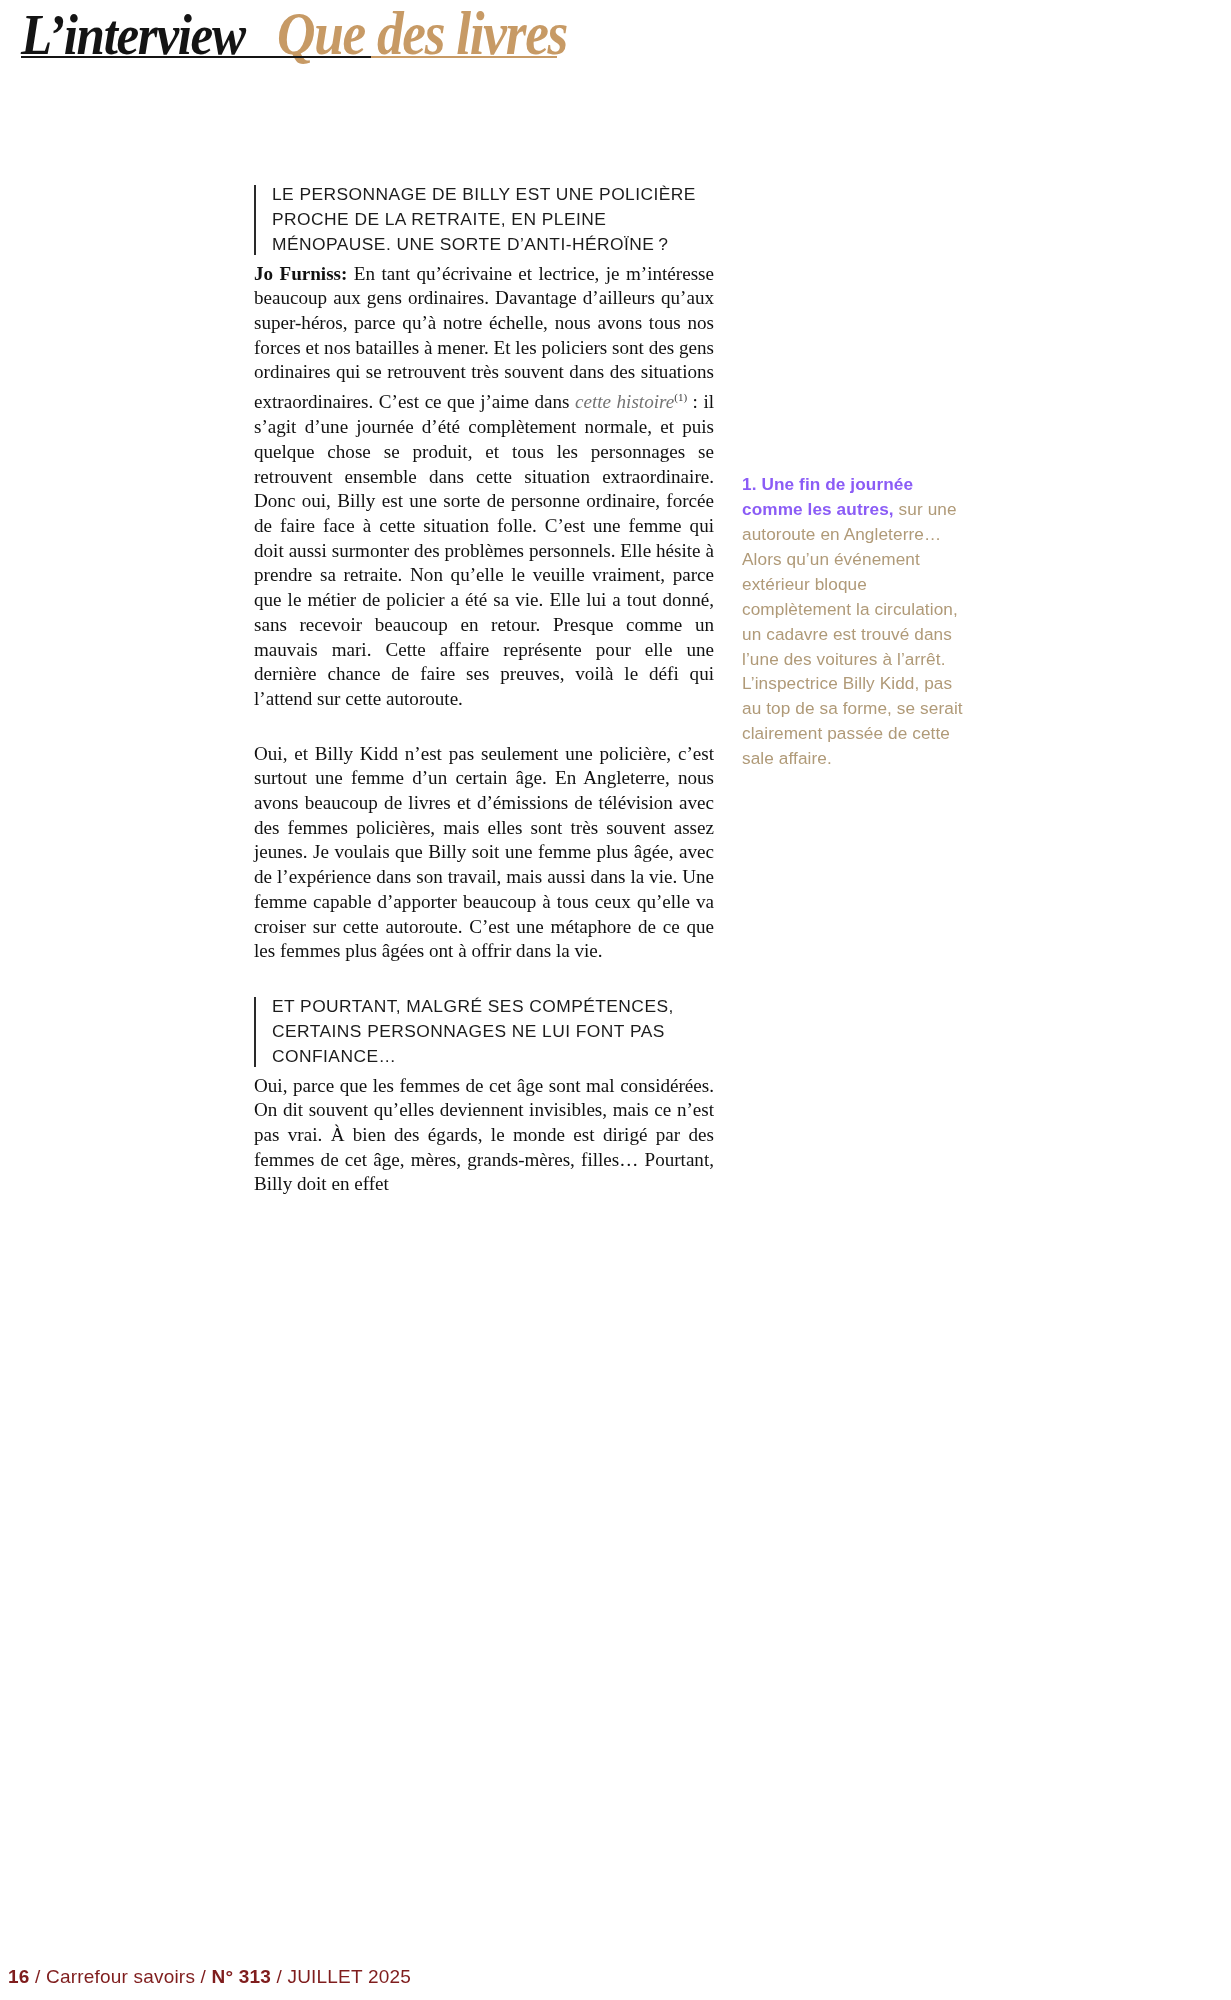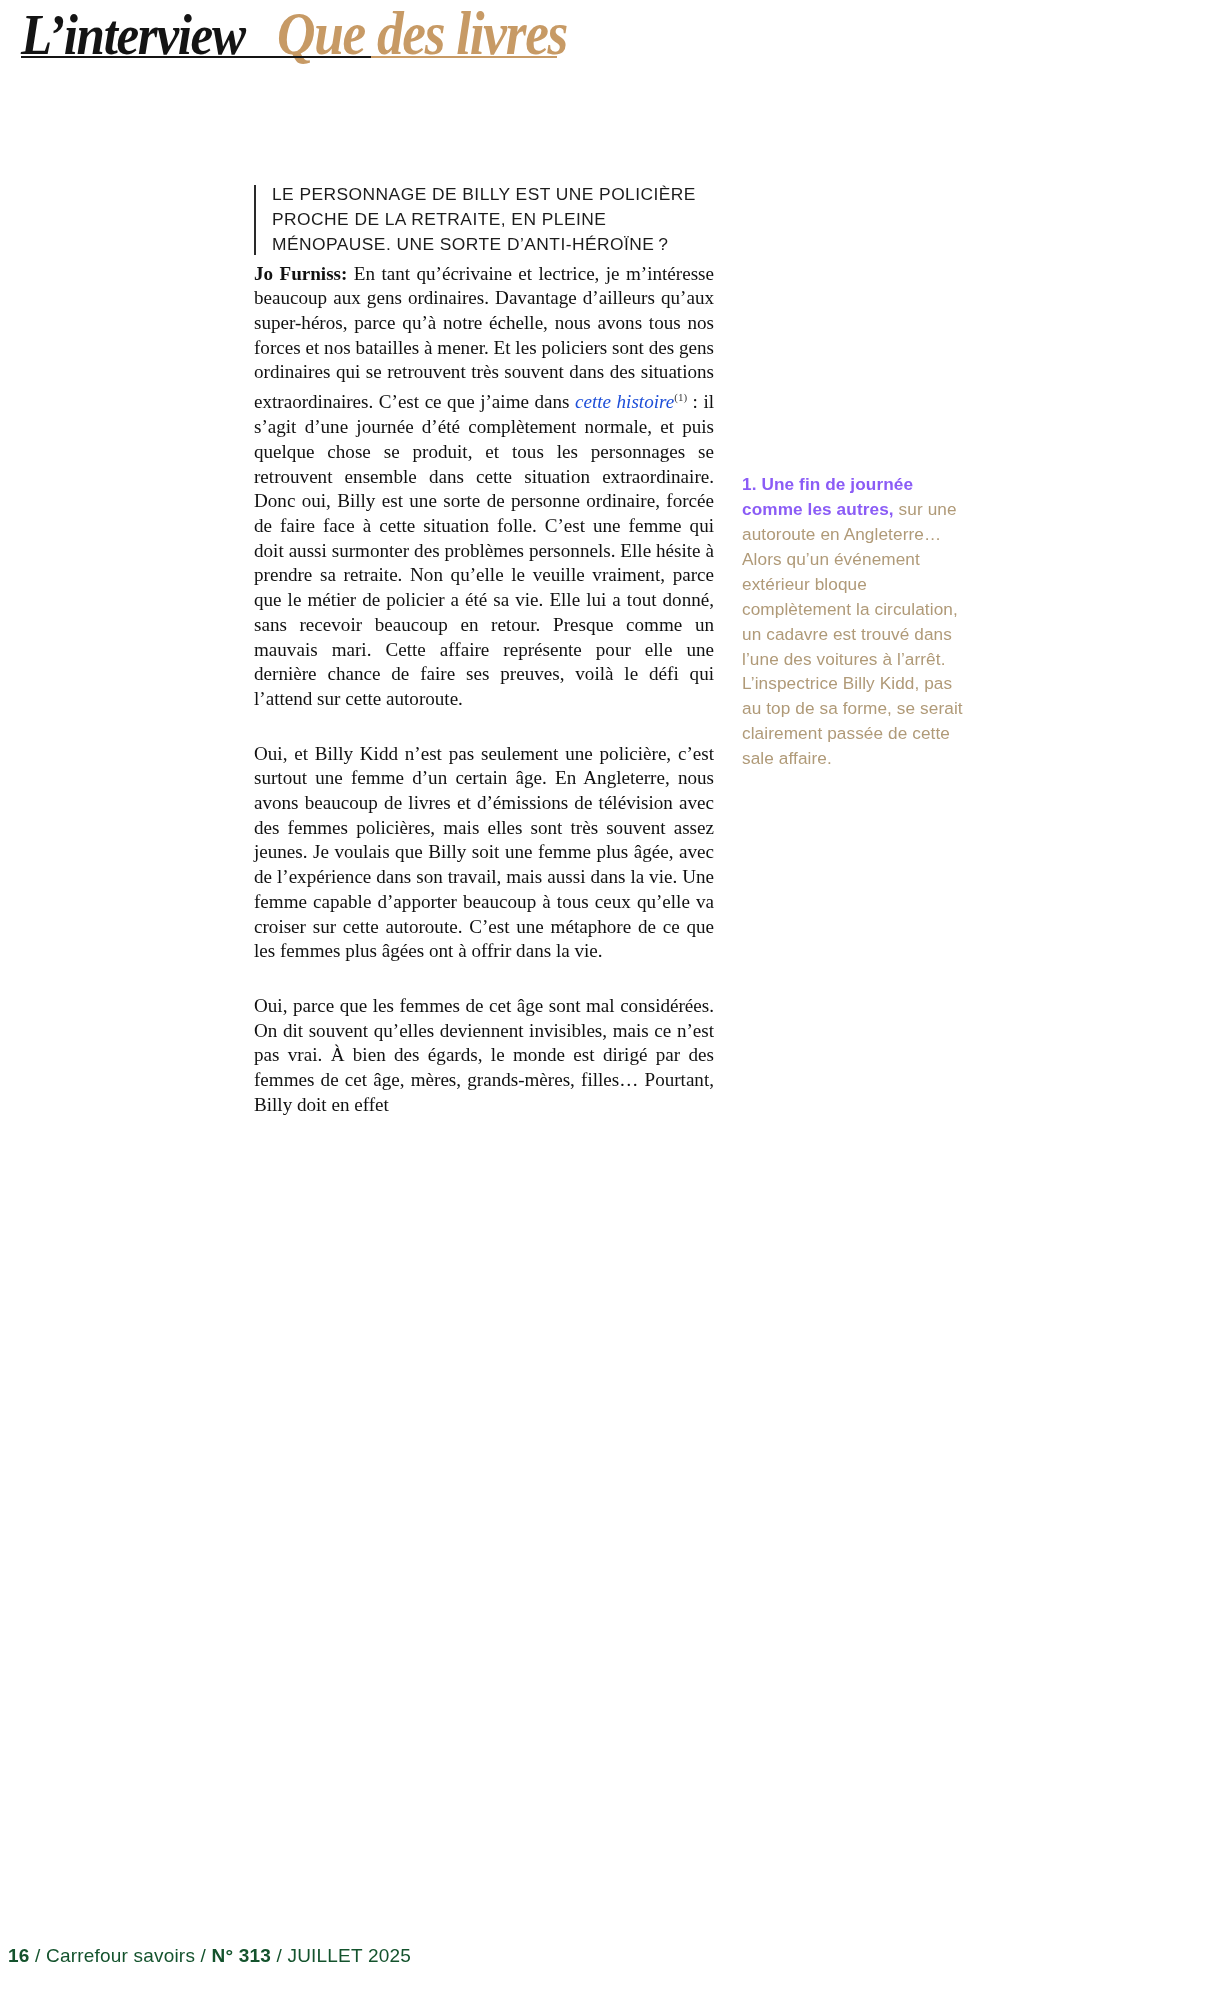--- a/index.html
+++ b/index.html
@@ -124,21 +124,21 @@
     text-align: justify;
     text-justify: inter-word;
     hyphens: manual;
   }
   .answer:last-child { margin-bottom: 0; }
   .speaker {
     font-weight: 700;
   }
   .book-title {
     font-style: italic;
-    color: #1d4ed8;
+    color: #737373;
   }
   .footnote-ref {
     font-size: 11px;
     vertical-align: super;
     color: #3a3a3a;
     font-style: normal;
   }
 
   
   .side-caption {
@@ -151,25 +151,25 @@
   }
   .side-caption .cap-head {
     font-weight: 700;
     color: #8b5cf6;
   }
 
   
   .footer {
     position: absolute;
     left: 8px;
-    bottom: 33px;
+    bottom: 12px;
     font-family: "Liberation Sans", "DejaVu Sans", sans-serif;
     font-size: 19px;
     letter-spacing: 0.2px;
-    color: #14532d;
+    color: #7f1d1d;
     white-space: nowrap;
   }
   .footer .strong { font-weight: 700; }
 </style>
 </head>
 <body>
 
 <header class="masthead">
   <div class="masthead-words">
     <span class="mh-black">L’interview</span><span class="mh-tan">Que des livres</span>
@@ -180,20 +180,21 @@
 
 <main class="page-body">
 
   <div class="col-main">
 
     <p class="question">LE PERSONNAGE DE BILLY EST UNE POLICIÈRE PROCHE DE LA RETRAITE, EN PLEINE MÉNOPAUSE. UNE SORTE D’ANTI-HÉROÏNE ?</p>
     <p class="answer"><span class="speaker">Jo Furniss:</span><span> En tant qu’écrivaine et lectrice, je m’intéresse beaucoup aux gens ordinaires. Davantage d’ailleurs qu’aux super-héros, parce qu’à notre échelle, nous avons tous nos forces et nos batailles à mener. Et les policiers sont des gens ordinaires qui se retrouvent très souvent dans des situations extraordinaires. C’est ce que j’aime dans </span><span class="book-title">cette histoire</span><span class="footnote-ref">(1)</span><span> : il s’agit d’une journée d’été complètement normale, et puis quelque chose se produit, et tous les personnages se retrouvent ensemble dans cette situation extraordinaire. Donc oui, Billy est une sorte de personne ordinaire, forcée de faire face à cette situation folle. C’est une femme qui doit aussi surmonter des problèmes personnels. Elle hésite à prendre sa retraite. Non qu’elle le veuille vraiment, parce que le métier de policier a été sa vie. Elle lui a tout donné, sans recevoir beaucoup en retour. Presque comme un mauvais mari. Cette affaire représente pour elle une dernière chance de faire ses preuves, voilà le défi qui l’attend sur cette autoroute.</span></p>
 
     <p class="answer">Oui, et Billy Kidd n’est pas seulement une policière, c’est surtout une femme d’un certain âge. En Angleterre, nous avons beaucoup de livres et d’émissions de télévision avec des femmes policières, mais elles sont très souvent assez jeunes. Je voulais que Billy soit une femme plus âgée, avec de l’expérience dans son travail, mais aussi dans la vie. Une femme capable d’apporter beaucoup à tous ceux qu’elle va croiser sur cette autoroute. C’est une métaphore de ce que les femmes plus âgées ont à offrir dans la vie.</p>
 
+    <p class="question">ET POURTANT, MALGRÉ SES COMPÉTENCES, CERTAINS PERSONNAGES NE LUI FONT PAS CONFIANCE…</p>
     <p class="answer">Oui, parce que les femmes de cet âge sont mal considérées. On dit souvent qu’elles deviennent invisibles, mais ce n’est pas vrai. À bien des égards, le monde est dirigé par des femmes de cet âge, mères, grands-mères, filles… Pourtant, Billy doit en effet</p>
 
   </div>
 
   <aside class="col-side">
     <p class="side-caption"><span class="cap-head">1. Une fin de journée comme les autres,</span><span> sur une autoroute en Angleterre… Alors qu’un événement extérieur bloque complètement la circulation, un cadavre est trouvé dans l’une des voitures à l’arrêt. L’inspectrice Billy Kidd, pas au top de sa forme, se serait clairement passée de cette sale affaire.</span></p>
   </aside>
 
 </main>
 

